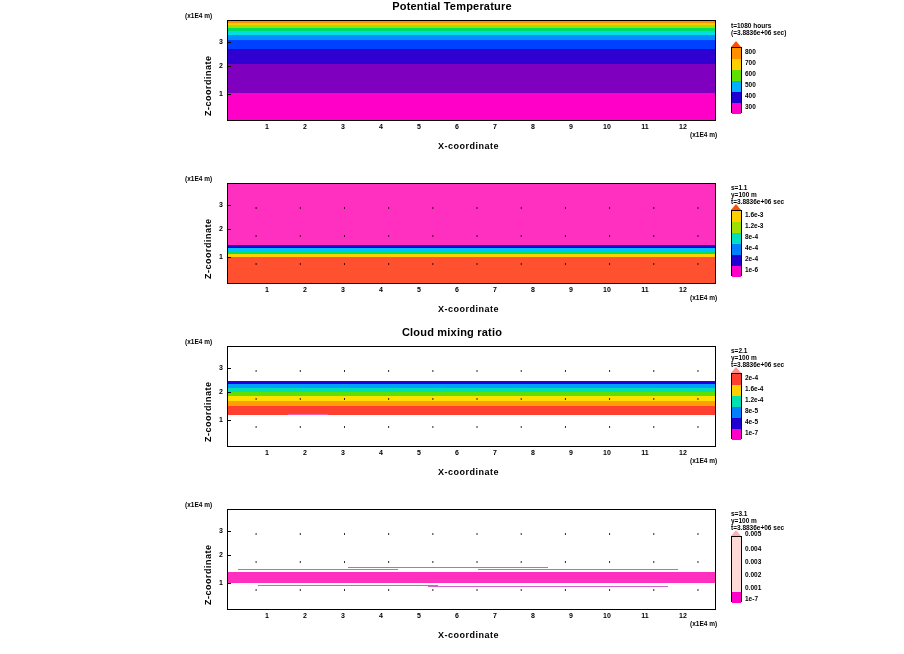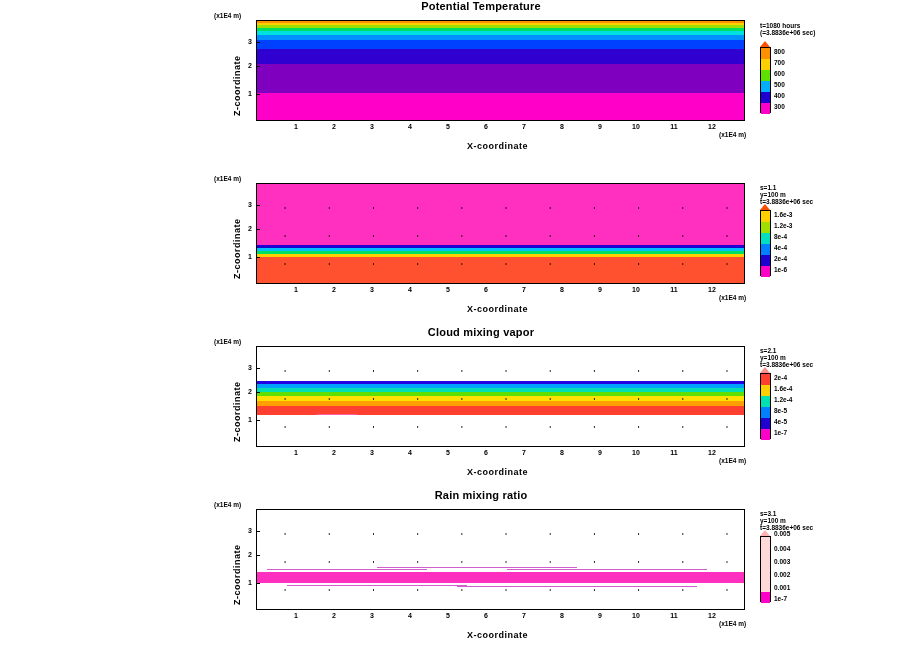--- a/index.html
+++ b/index.html
@@ -1,17 +1,17 @@
 <!DOCTYPE html>
 <html><head>
 <meta charset="utf-8">
 <style>
   html,body{margin:0;padding:0;background:#ffffff;}
   body{width:904px;height:654px;font-family:"Liberation Sans",sans-serif;color:#000;overflow:hidden;}
-  #root{position:relative;width:840px;height:654px;margin-left:29px;}
+  #root{position:relative;width:840px;height:654px;}
 
   .panel{position:absolute;left:0;width:904px;height:163px;}
 
   .title{
     position:absolute;left:0;width:904px;text-align:center;
     font-size:11px;font-weight:bold;letter-spacing:.2px;
   }
 
   .ylab-units{
     position:absolute;font-size:6.5px;font-weight:bold;white-space:nowrap;
@@ -185,21 +185,21 @@
     <div class="cblab" style="left:745px;top:48px;">1.6e-3</div>
     <div class="cblab" style="left:745px;top:59px;">1.2e-3</div>
     <div class="cblab" style="left:745px;top:70px;">8e-4</div>
     <div class="cblab" style="left:745px;top:81px;">4e-4</div>
     <div class="cblab" style="left:745px;top:92px;">2e-4</div>
     <div class="cblab" style="left:745px;top:103px;">1e-6</div>
   </div>
 
   <div class="panel" style="top:326px;">
 
-    <div class="title" style="top:0px;">Cloud mixing vapor</div>
+    <div class="title" style="top:0px;">Cloud mixing ratio</div>
 
     <div class="ylab-units" style="left:185px;top:12px;">(x1E4 m)</div>
     <div class="ylabel" style="left:203px;top:116px;">Z-coordinate</div>
 
     <div class="plotbox" style="left:227px;top:20px;width:489px;height:101px;">
       <div class="fill" style="top:34px;height:3px;background:#2000e0;"></div>
       <div class="fill" style="top:37px;height:4px;background:#00a0ff;"></div>
       <div class="fill" style="top:41px;height:4px;background:#00e0b0;"></div>
       <div class="fill" style="top:45px;height:4px;background:#60e000;"></div>
       <div class="fill" style="top:49px;height:5px;background:#ffe000;"></div>
@@ -248,21 +248,20 @@
     <div class="cblab" style="left:745px;top:48px;">2e-4</div>
     <div class="cblab" style="left:745px;top:59px;">1.6e-4</div>
     <div class="cblab" style="left:745px;top:70px;">1.2e-4</div>
     <div class="cblab" style="left:745px;top:81px;">8e-5</div>
     <div class="cblab" style="left:745px;top:92px;">4e-5</div>
     <div class="cblab" style="left:745px;top:103px;">1e-7</div>
   </div>
 
   <div class="panel" style="top:489px;">
 
-    <div class="title" style="top:0px;">Rain mixing ratio</div>
 
     <div class="ylab-units" style="left:185px;top:12px;">(x1E4 m)</div>
     <div class="ylabel" style="left:203px;top:116px;">Z-coordinate</div>
 
     <div class="plotbox" style="left:227px;top:20px;width:489px;height:101px;">
       <div class="fill" style="top:62px;height:11px;background:#ff30c0;"></div>
       <div class="wavy" style="left:10px;top:59px;width:160px;background:#d060d0;"></div>
       <div class="wavy" style="left:120px;top:57px;width:200px;background:#d060d0;"></div>
       <div class="wavy" style="left:250px;top:59px;width:200px;background:#d060d0;"></div>
       <div class="wavy" style="left:30px;top:75px;width:180px;background:#d060d0;"></div>

